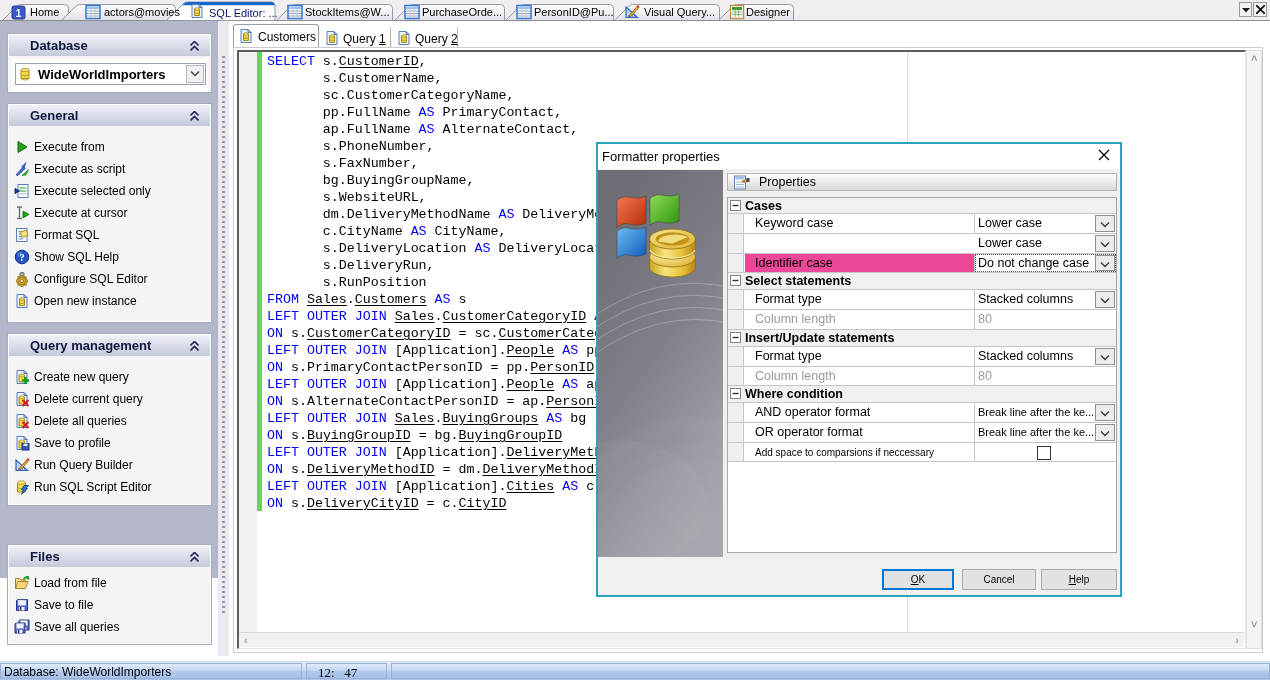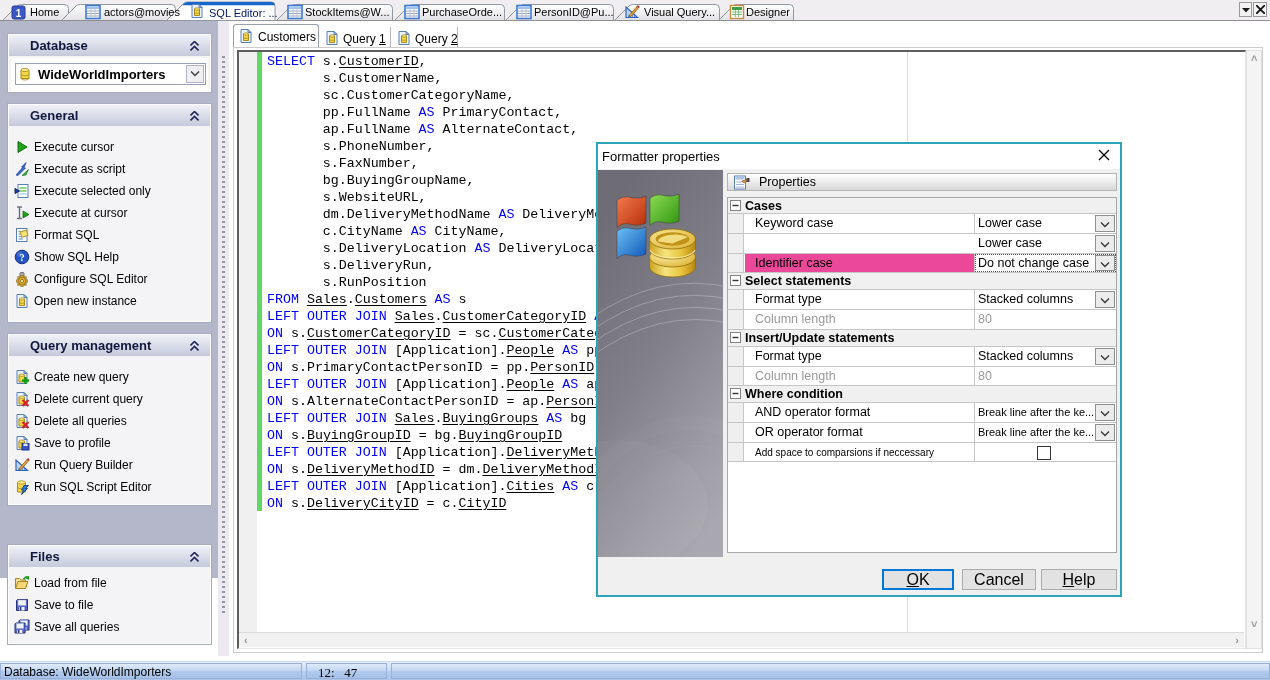--- a/index.html
+++ b/index.html
@@ -50,21 +50,21 @@
 #pghead span { position:absolute; left:31px; top:1px; font-size:12.5px; color:#000; }
 #grid { position:absolute; left:129px; top:53px; width:390px; height:356px; border:1px solid #a8a8a8; background:#fff; }
 .grow { position:absolute; left:0; width:388px; border-bottom:1px solid #c6c6c6; background:#f0f0f0; }
 .grow b { position:absolute; left:17px; top:1px; font-size:12.5px; }
 .pmbox { position:absolute; left:2px; width:11px; height:11px; border:1px solid #848484; background:#fff; }
 .irow { position:absolute; left:0; width:388px; border-bottom:1px solid #c6c6c6; }
 .strip { position:absolute; left:0; top:0; width:16px; height:100%; background:#efefef; border-right:1px solid #c6c6c6; }
 .ilbl { position:absolute; left:17px; top:0; width:230px; height:100%; font-size:12.5px; padding-left:10px; padding-top:2px; background:#fff; border-right:1px solid #c6c6c6; white-space:nowrap; }
 .ival { position:absolute; left:247px; top:0; width:141px; height:100%; font-size:12.5px; padding-left:3px; padding-top:2px; background:#fff; white-space:nowrap; overflow:hidden; }
 .combtn { position:absolute; right:1px; top:1px; width:20px; bottom:1px; background:#ececec; border:1px solid #8f8f8f; }
-.btn { position:absolute; top:425px; height:21px; background:#e2e2e2; border:1px solid #acacac; text-align:center; font-size:16px; line-height:19px; }
+.btn { position:absolute; top:425px; height:21px; background:#e2e2e2; border:1px solid #acacac; text-align:center; font-size:10px; line-height:19px; }
 </style>
 </head>
 <body>
 <div id="root">
 
   <div id="tabbar">
     <svg width="1270" height="21" style="position:absolute;left:0;top:0">
       <defs>
         <linearGradient id="tg" x1="0" y1="0" x2="0" y2="1">
           <stop offset="0" stop-color="#ffffff"></stop>
@@ -209,21 +209,21 @@
         <div class="band">
           <span>General</span>
           <span class="chev"><svg width="9" height="11">
               <path d="M0.5,4.5 L4.5,0.5 L8.5,4.5 M0.5,9.5 L4.5,5.5 L8.5,9.5" fill="none" stroke="#20265a" stroke-width="1.6"></path>
             </svg></span>
         </div>
         <div class="item" style="top:33px;">
           <span class="i16"><svg width="16" height="16" viewBox="0 0 16 16">
               <path d="M4,2.5 L13,8 L4,13.5 Z" fill="#1fa317" stroke="#0c6e0c"></path>
             </svg></span>
-          <span class="lbl">Execute cursor</span>
+          <span class="lbl">Execute from</span>
         </div>
         <div class="item" style="top:55px;">
           <span class="i16"><svg width="16" height="16" viewBox="0 0 16 16">
               <path d="M2,14 L9,6 L7.5,6 L12,1.5 L10,7 L11.5,7 L4,14.5 Z" fill="#3a6ad4" stroke="#1d3f94" stroke-width="0.7"></path>
               <path d="M8,14.5 L14.5,8.5 L12,14 Z" fill="#35b23a" stroke="#157a1a" stroke-width="0.7"></path>
             </svg></span>
           <span class="lbl">Execute as script</span>
         </div>
         <div class="item" style="top:77px;">
           <span class="i16"><svg width="16" height="16" viewBox="0 0 16 16">

